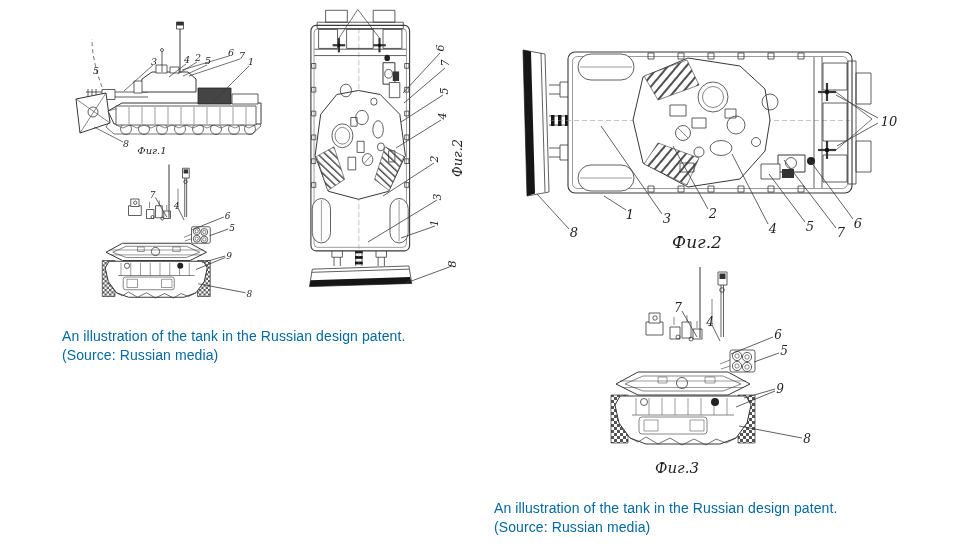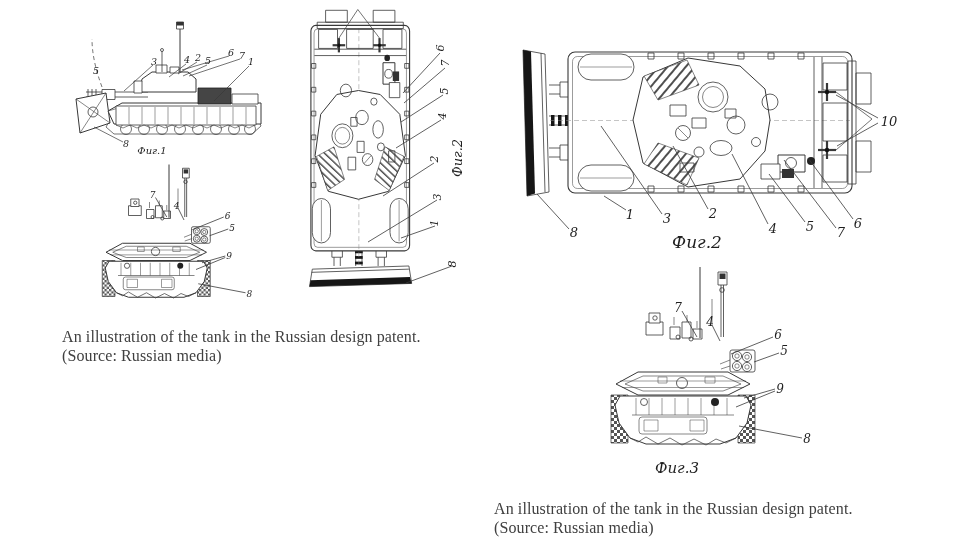--- a/index.html
+++ b/index.html
@@ -1,20 +1,20 @@
 <!DOCTYPE html>
 <html><head>
 <meta charset="utf-8">
 <style>
   html,body{margin:0;padding:0;background:#fff;}
   .page{position:relative;width:962px;height:547px;background:#ffffff;overflow:hidden;
         font-family:"Liberation Sans",sans-serif;}
   .art{position:absolute;left:0;top:0;}
-  .caption{position:absolute;width:398px;font-size:16px;line-height:19px;color:#404040;
-           font-family:Liberation Serif, serif;letter-spacing:.1px;}
+  .caption{position:absolute;width:398px;font-size:14px;line-height:19px;color:#0369a1;
+           font-family:Liberation Sans, sans-serif;letter-spacing:.1px;}
   .cap-left{left:62px;top:327px;}
   .cap-right{left:494px;top:499px;}
   svg line,svg path,svg rect,svg circle,svg ellipse,svg polygon,svg polyline{
     vector-effect:non-scaling-stroke;}
   .co{font-family:"DejaVu Serif",serif;font-style:italic;fill:#1f1f1f;stroke:none;}
   .figlabel{font-family:"DejaVu Serif",serif;font-style:italic;fill:#1f1f1f;stroke:none;}
 </style>
 </head>
 <body>
 

